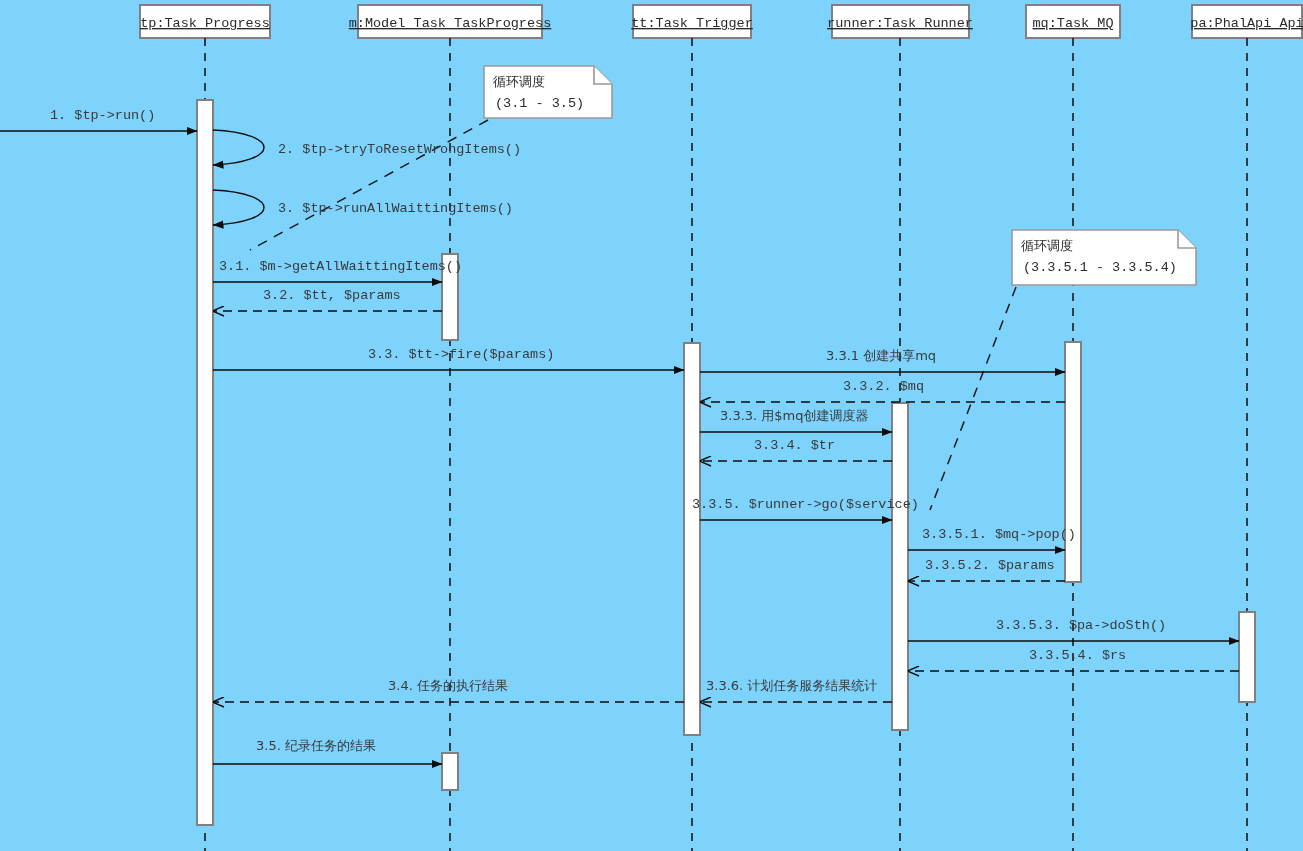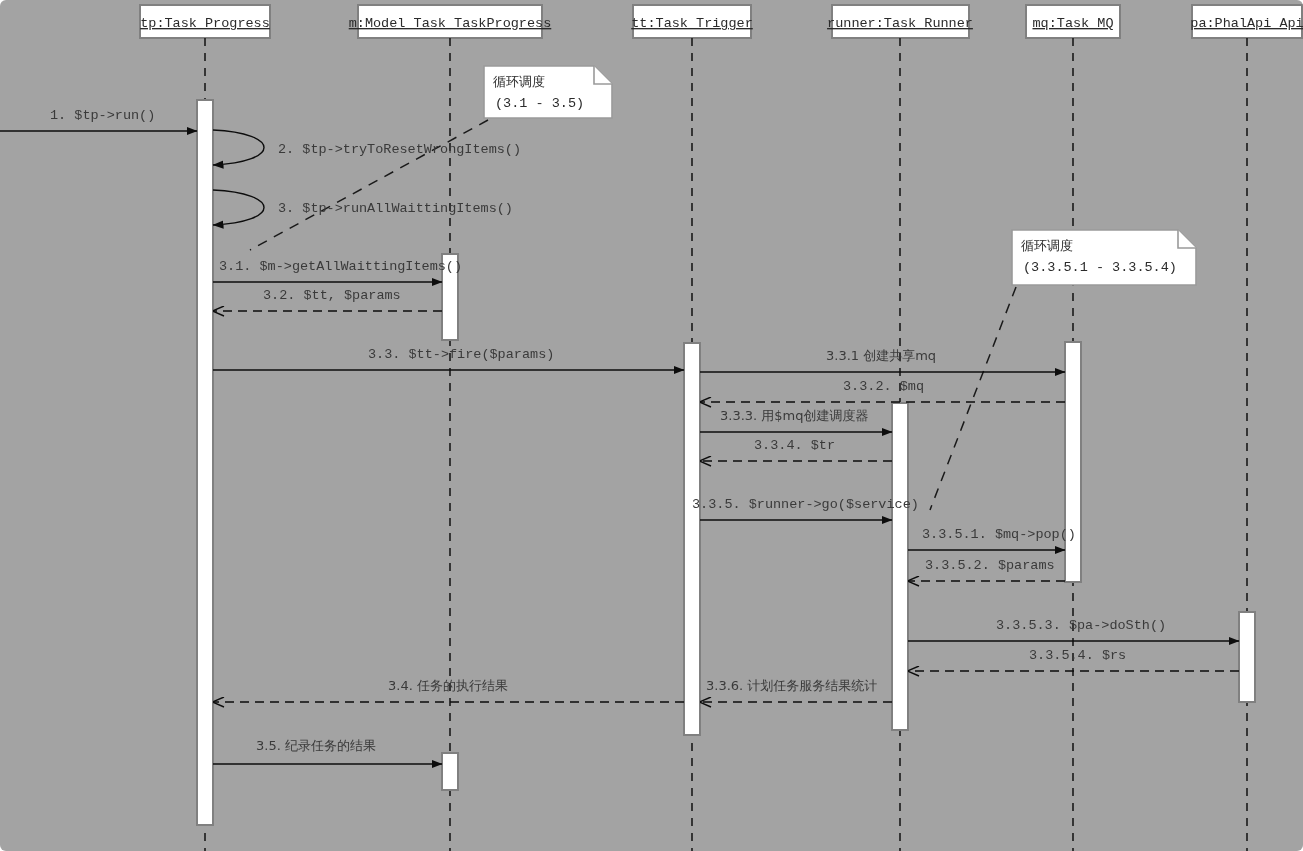--- a/index.html
+++ b/index.html
@@ -8,23 +8,22 @@
     padding: 0;
     background: #ffffff;
   }
   body {
     font-family: "Liberation Serif", "DejaVu Serif", serif;
   }
   #canvas {
     position: relative;
     width: 1303px;
     height: 851px;
-    background: #a3a3a3;
+    background: #7dd3fc;
     overflow: hidden;
-    border-radius: 6px;
   }
   svg#diagram {
     position: absolute;
     left: 0;
     top: 0;
     width: 1303px;
     height: 851px;
   }
   .lifeline-box {
     fill: #ffffff;

